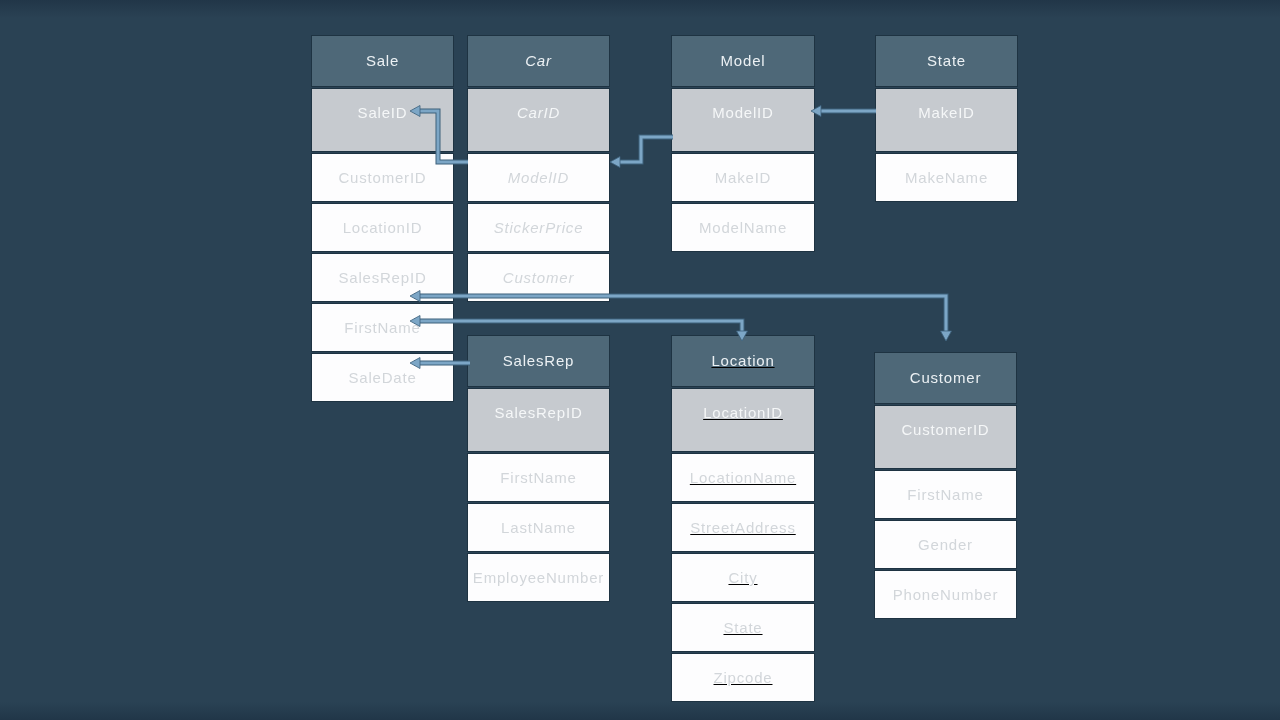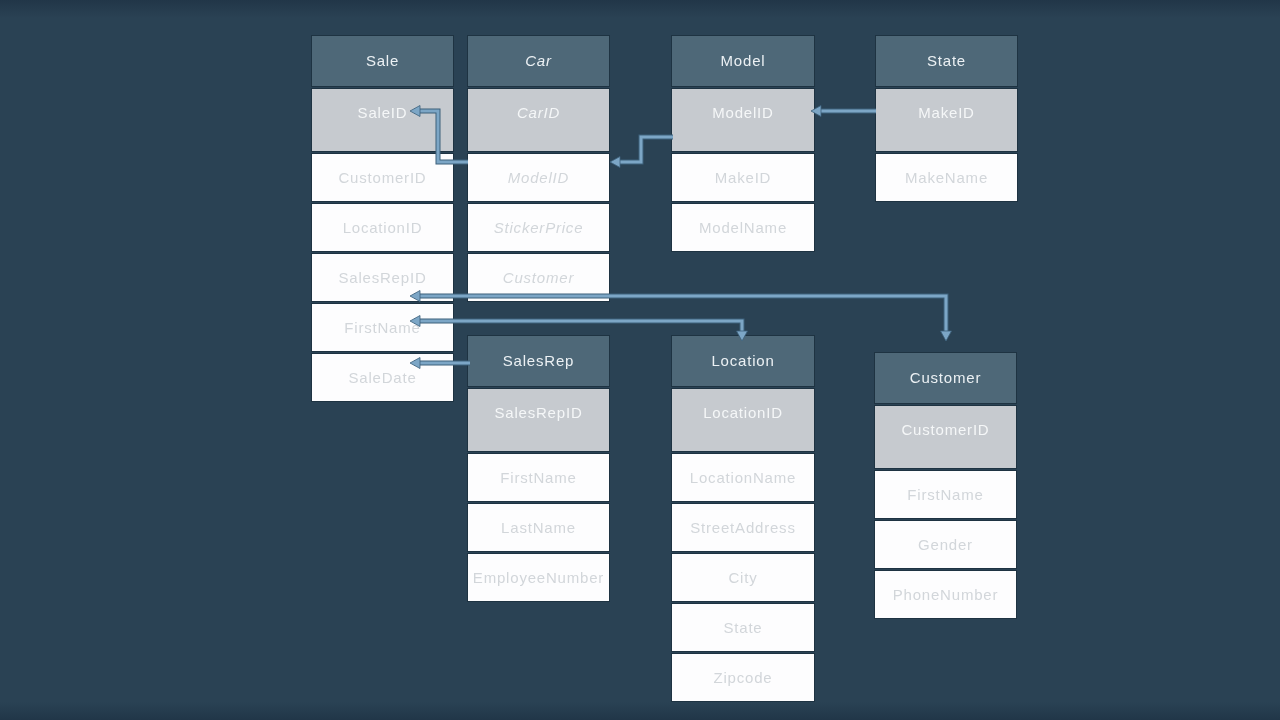--- a/index.html
+++ b/index.html
@@ -27,21 +27,21 @@
   .row.fld{
     height:47px;line-height:47px;
     background:var(--row,#FDFDFE);color:var(--fld-text,#D2D6DA);
   }
   
   .t-sale    {left:269px;top:36px;width:141px;padding-left:43px;}
   .t-car     {left:468px;top:36px;width:141px;font-style:italic;}
   .t-model   {left:672px;top:36px;width:142px;}
   .t-make    {left:876px;top:36px;width:141px;}
   .t-salesrep{left:468px;top:336px;width:141px;}
-  .t-location{left:672px;top:336px;width:142px;}
+  .t-location{left:672px;top:336px;width:142px;text-decoration:underline;}
   .t-customer{left:875px;top:336px;width:141px;margin-top:17px;}
 
   svg.wires{position:absolute;left:0;top:0;pointer-events:none;}
   .wire-o{fill:none;stroke:var(--line-o,#3D617B);stroke-width:5;}
   .wire{fill:none;stroke:var(--line,#7CA6C6);stroke-width:3;}
   .arrow{fill:var(--line,#7CA6C6);stroke:var(--line-o,#3D617B);stroke-width:.8;}
 </style>
 </head>
 <body style="--bg: #2A4254; --hdr: #4E6878; --key: #C6CACF; --row: #FDFDFE; --line: #7CA6C6; --line-o: #3D617B; --hdr-text: #ECF1F4; --key-text: #F5F7F8; --fld-text: #D2D6DA;">
 

